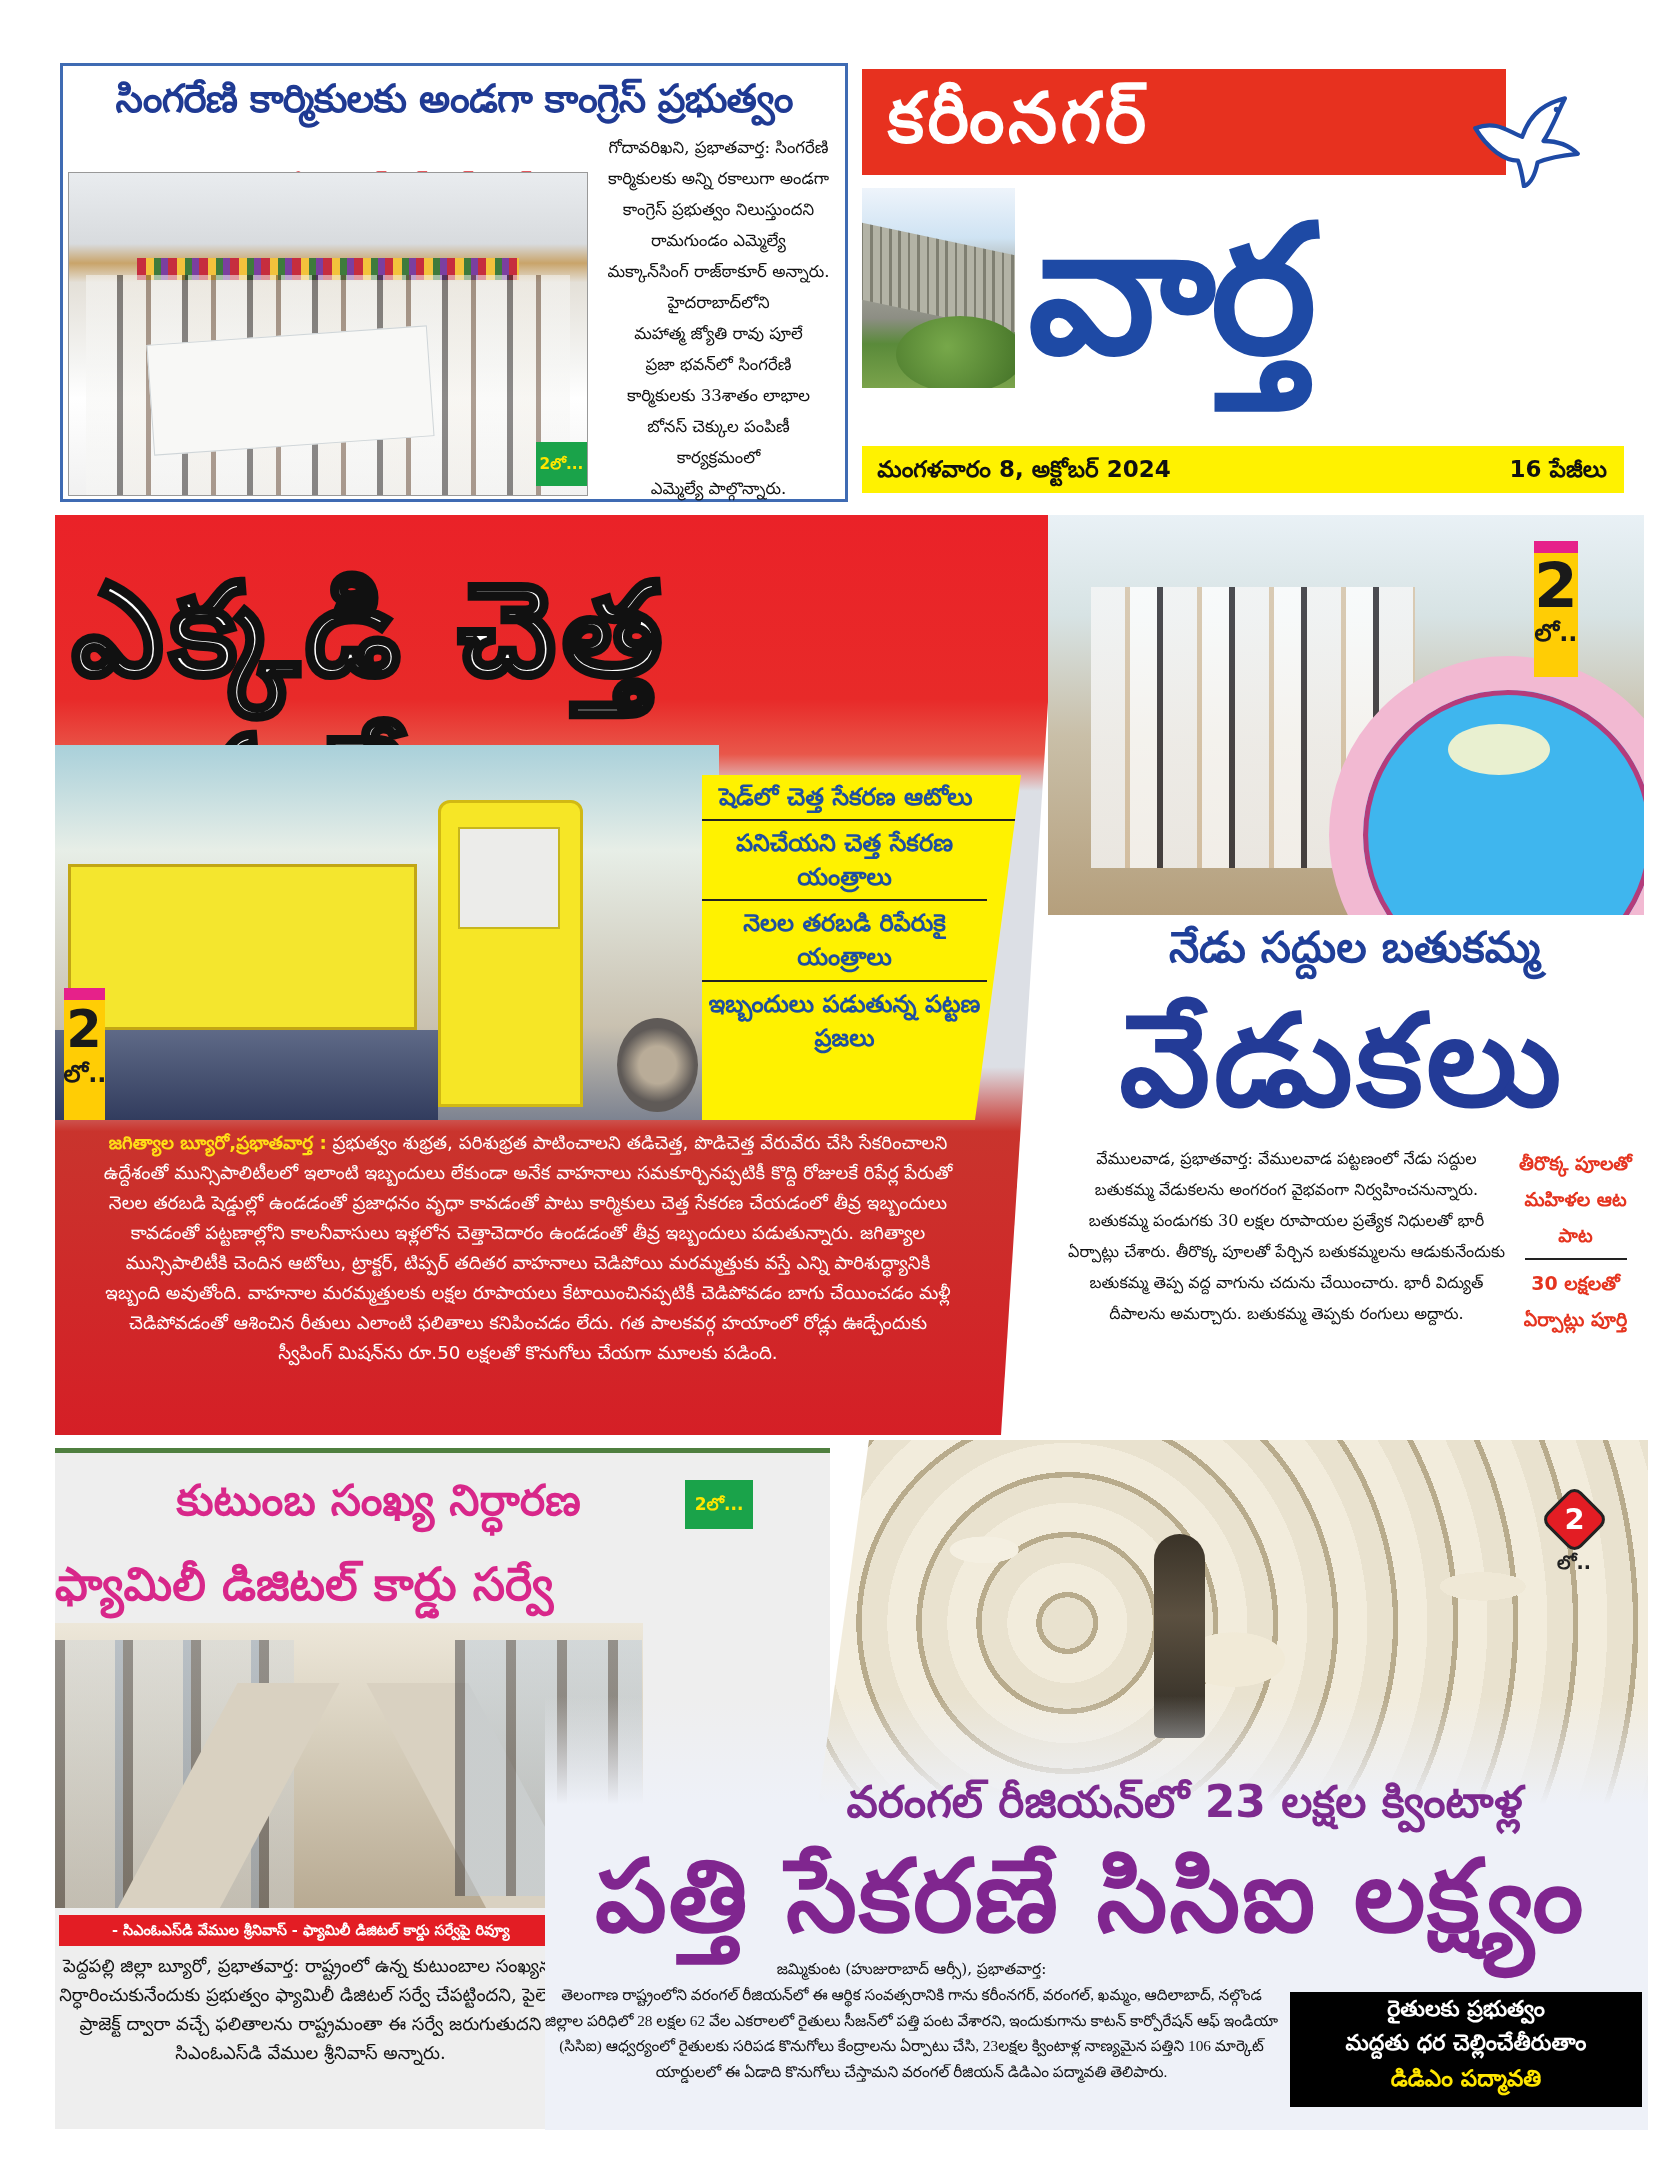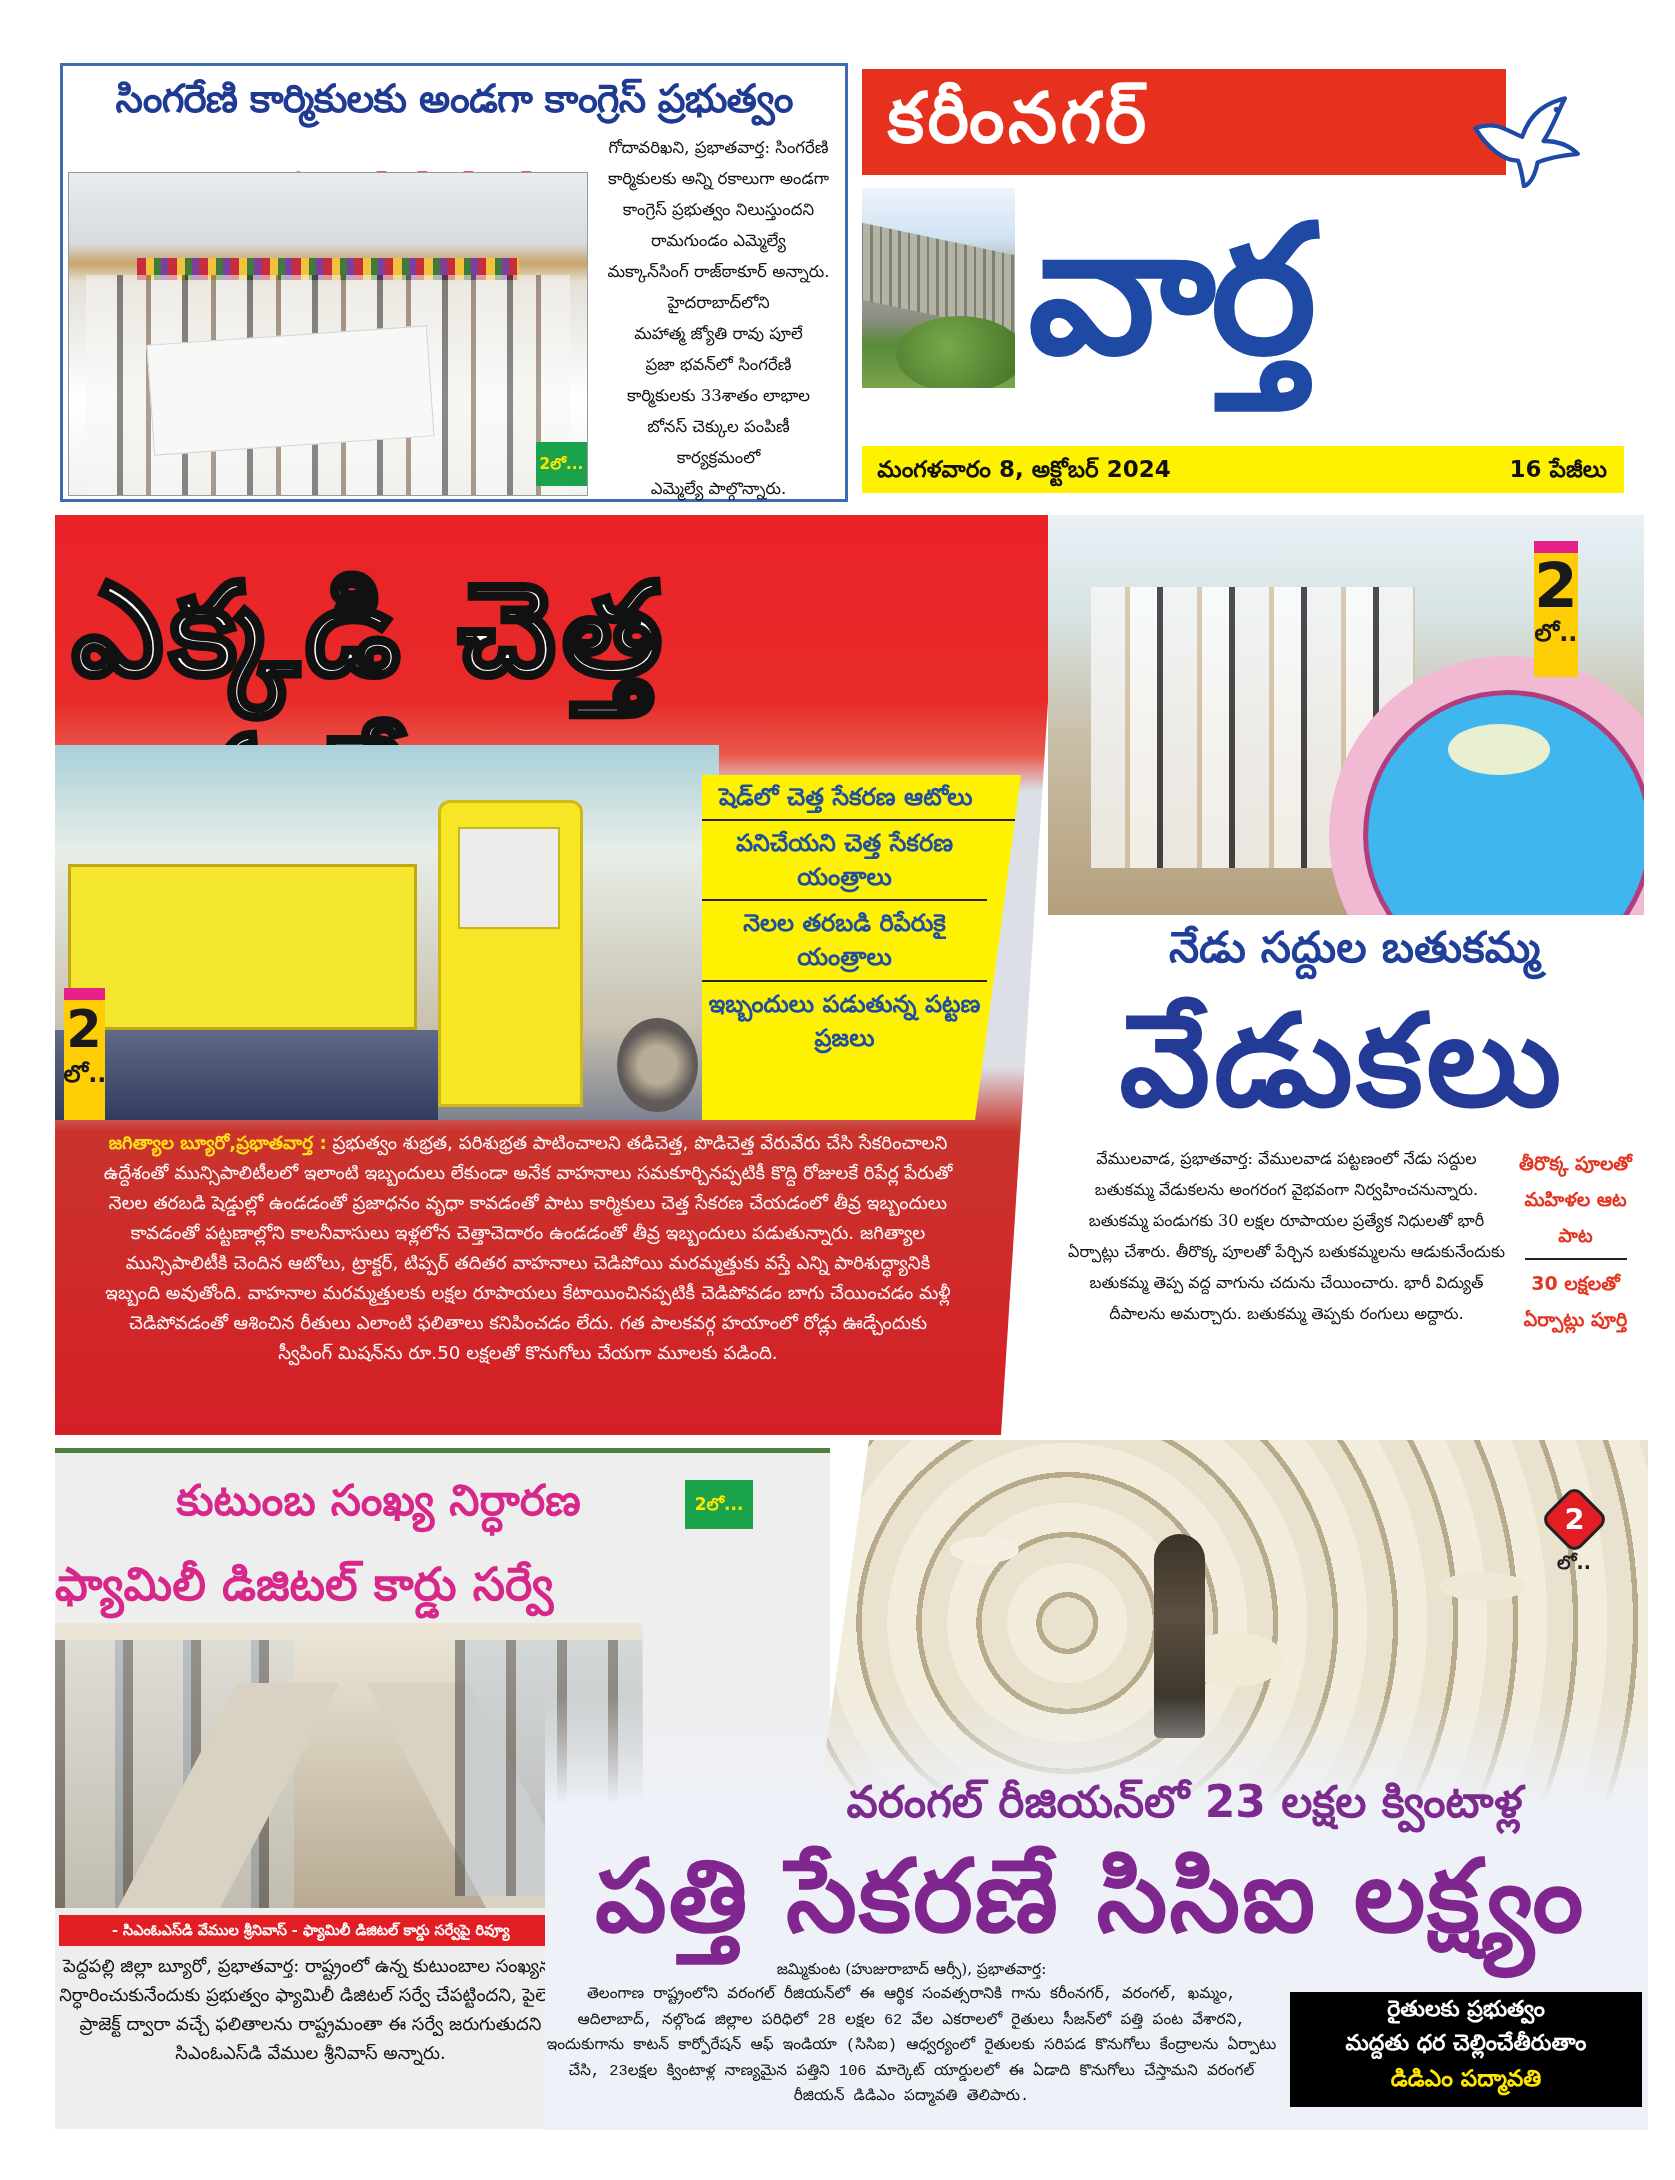--- a/index.html
+++ b/index.html
@@ -258,21 +258,21 @@
   #cotton .headline {
     position: absolute; left: 17px; top: 392px; width: 1056px; text-align: center;
     font-size: 101px; font-weight: bold; color: #80268f; line-height: 128px; letter-spacing: 1.7px;
   }
   #cotton .dateline {
     position: absolute; left: 0; top: 520px; width: 733px; text-align: center;
     font-family: "DejaVu Serif", serif; font-size: 15.3px; color: #111;
   }
   #cotton .body {
     position: absolute; left: 0; top: 542px; width: 733px; text-align: center;
-    font-family: Liberation Mono, monospace; font-size: 15.3px; line-height: 25.6px; color: #111;
+    font-family: Liberation Serif, serif; font-size: 15.3px; line-height: 25.6px; color: #111;
   }
   #cotton .redbox {
     position: absolute; left: 745px; top: 552px; width: 352px; height: 115px; background: #000000; text-align: center;
   }
   #cotton .redbox .l1, #cotton .redbox .l2 { color: #fff; font-size: 22px; font-weight: bold; line-height: 34px; }
   #cotton .redbox .l3 { color: #ffe600; font-size: 23px; font-weight: bold; line-height: 36px; }
 </style>
 </head>
 <body>
 

